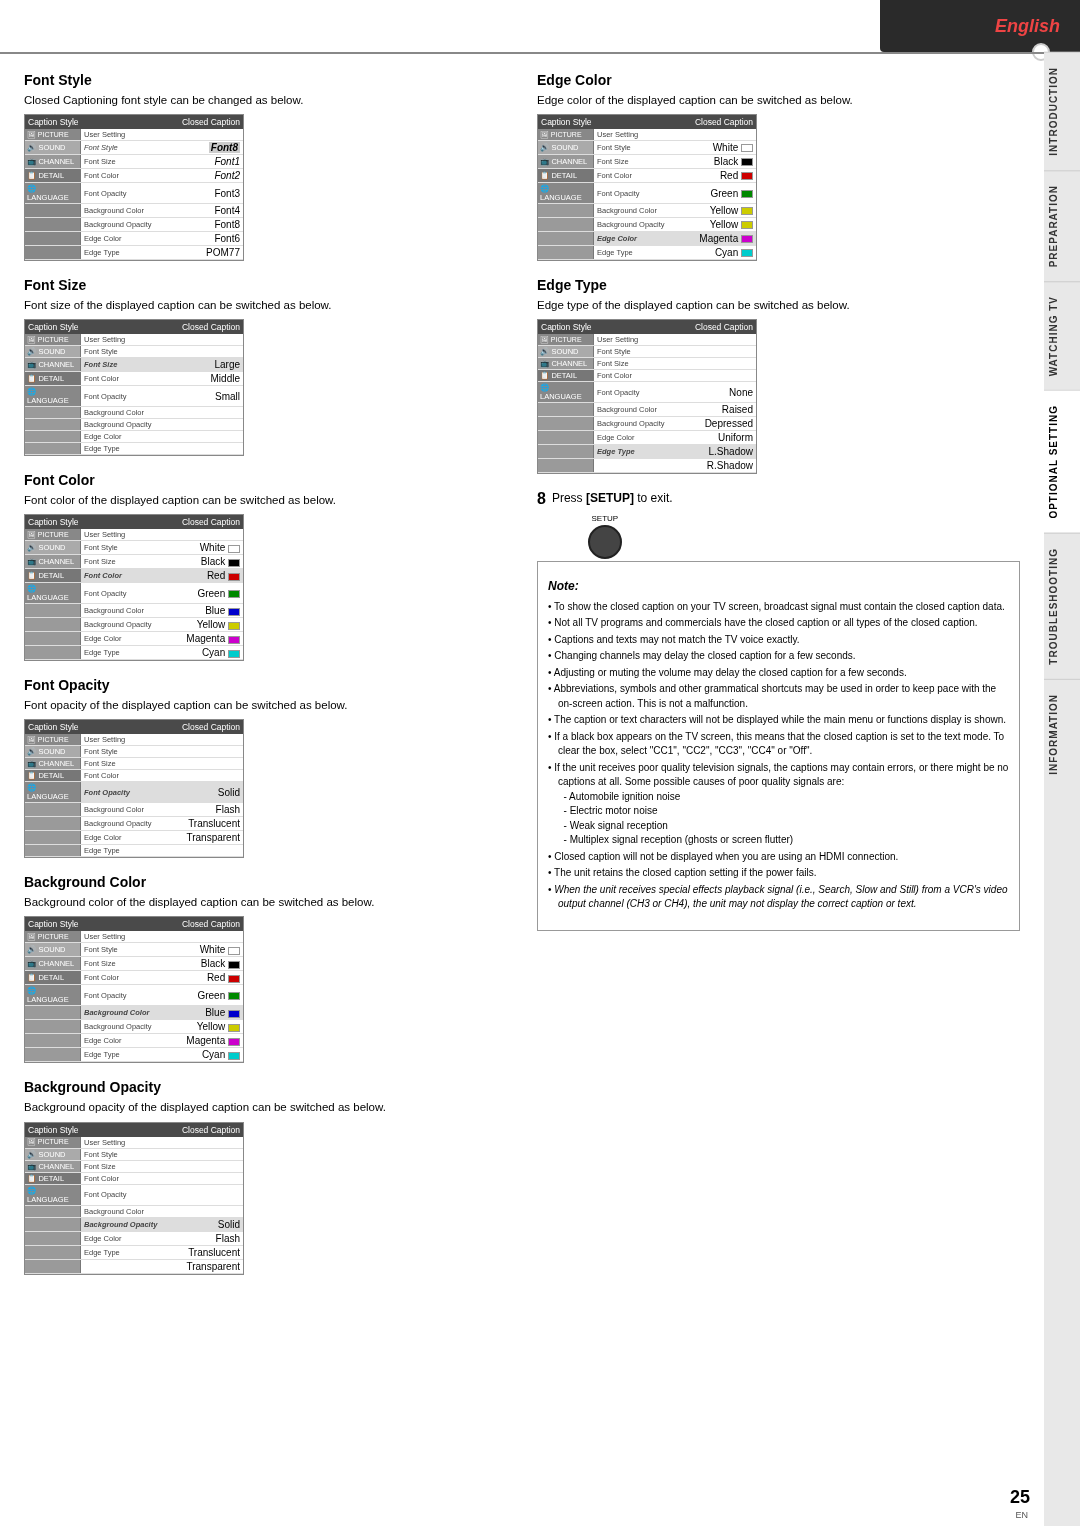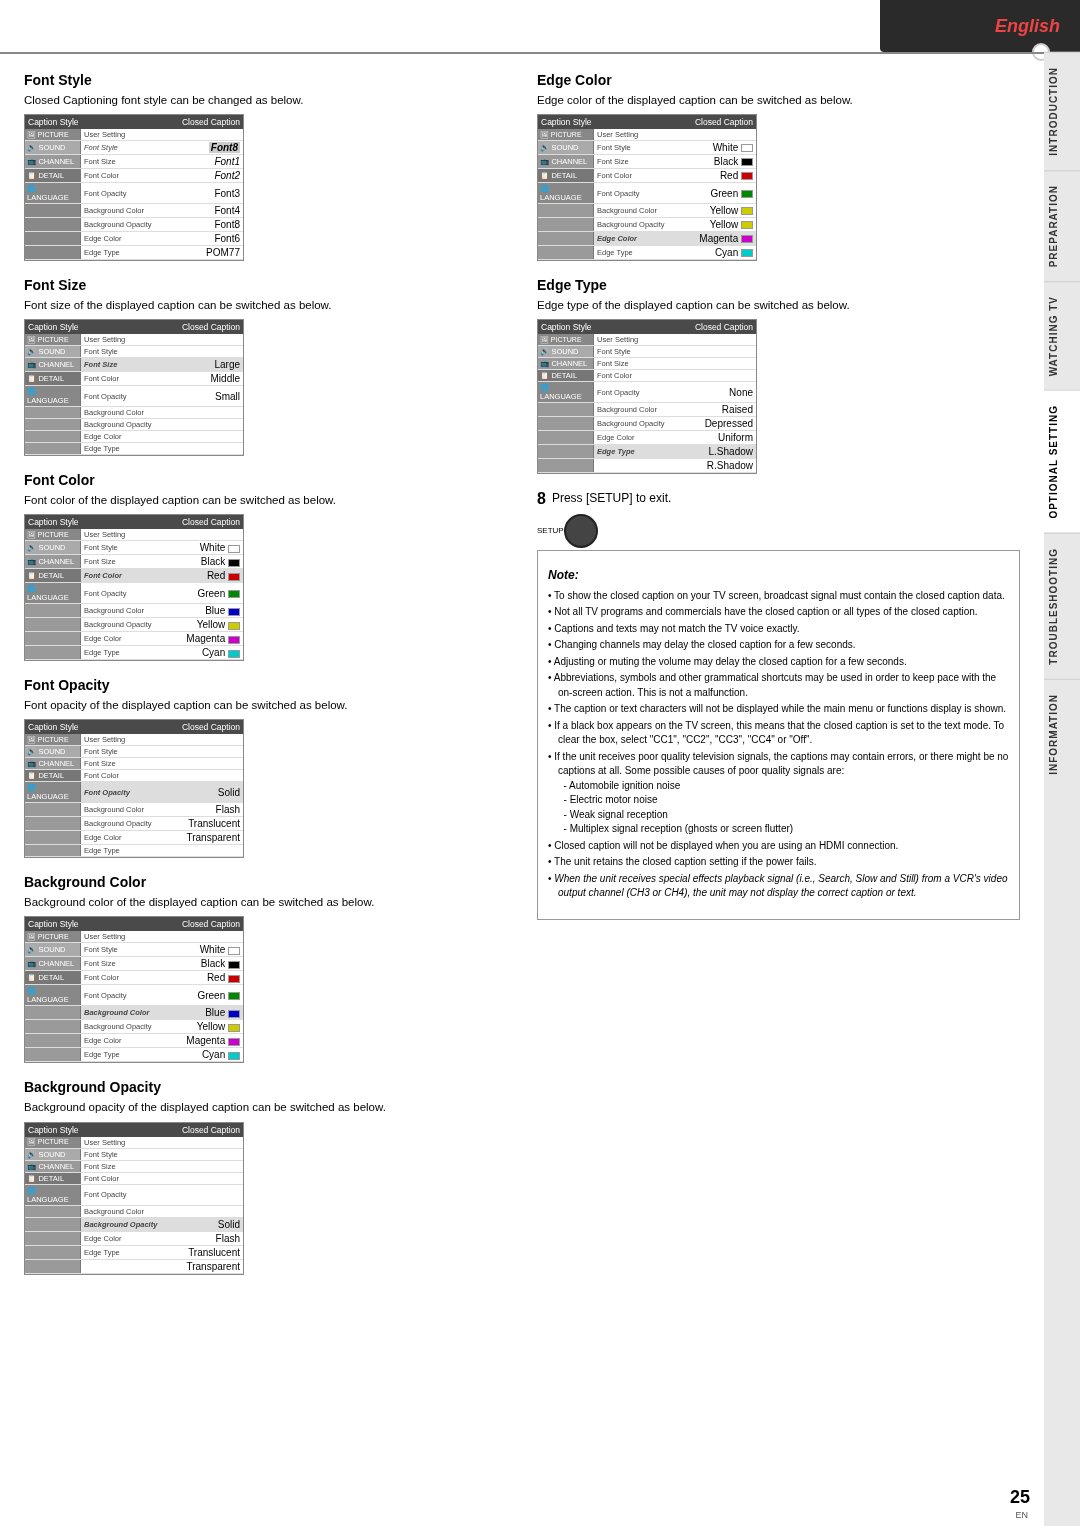--- a/index.html
+++ b/index.html
@@ -164,24 +164,24 @@
       display: flex;
       align-items: flex-start;
       gap: 8px;
     }
     .step-number {
       font-size: 16px;
       font-weight: bold;
       margin-right: 2px;
     }
     .step-text { font-size: 12px; line-height: 1.4; }
-    .step-text strong { font-weight: normal; margin-top: 24px; }
+    .step-text strong { font-weight: bold; margin-top: 24px; }
     .setup-button-container {
       display: flex;
-      flex-direction: row;
+      flex-direction: column;
       align-items: center;
       margin-top: 6px;
     }
     .setup-label {
       font-size: 8px;
       margin-bottom: 2px;
     }
     .setup-button {
       width: 34px; height: 34px;
       border-radius: 50%;

